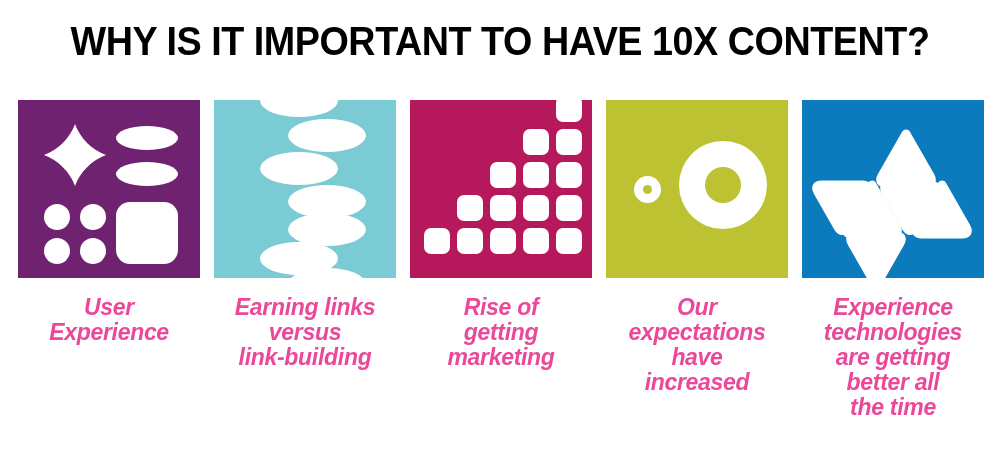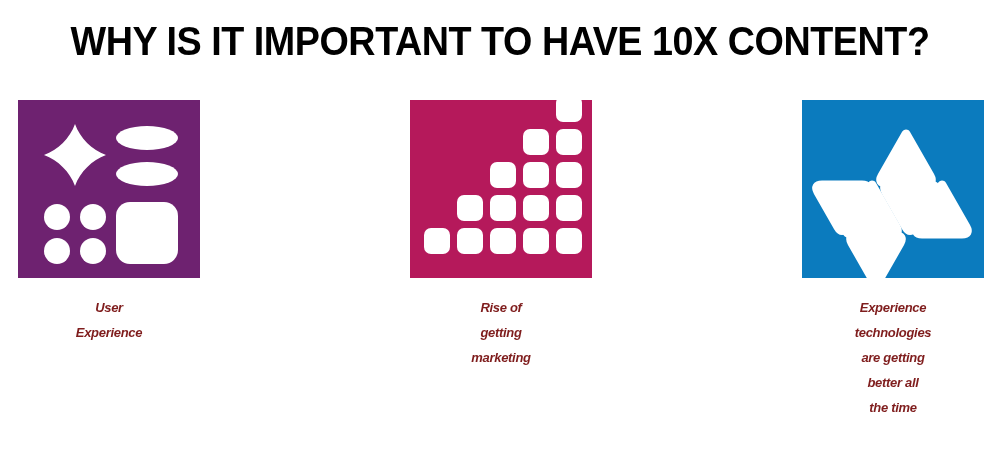--- a/index.html
+++ b/index.html
@@ -63,23 +63,23 @@
     overflow: hidden;
   }
 
   .caption {
     margin-top: 17px;
     width: 186px;
     text-align: center;
     font-family: "Liberation Sans", sans-serif;
     font-weight: bold;
     font-style: italic;
-    font-size: 13px;
+    font-size: 23px;
     line-height: 25px;
-    color: #7f1d1d;
+    color: #ec4899;
     letter-spacing: -0.3px;
     white-space: pre-line;
   }
 
   
   .t1 { background: #6E2270; }
   .t1 .star {
     position: absolute;
     left: 26px; top: 24px;
     width: 62px; height: 62px;
@@ -191,20 +191,34 @@
         <div class="dot d1"></div>
         <div class="dot d2"></div>
         <div class="dot d3"></div>
         <div class="dot d4"></div>
         <div class="rsq"></div>
       </div>
       <div class="caption">User
 Experience</div>
     </div>
 
+    <div class="column">
+      <div class="tile t2" style="background: rgb(123, 203, 212);">
+        <div class="link l1"></div>
+        <div class="link l2"></div>
+        <div class="link l3"></div>
+        <div class="link l4"></div>
+        <div class="link l5"></div>
+        <div class="link l6"></div>
+        <div class="link l7"></div>
+      </div>
+      <div class="caption">Earning links
+versus
+link-building</div>
+    </div>
 
     <div class="column">
       <div class="tile t3" id="bar-tile" style="background: rgb(181, 25, 91);">
           <div class="blk" style="left: 14px; top: 128px;"></div>
           <div class="blk" style="left: 47px; top: 128px;"></div>
           <div class="blk" style="left: 47px; top: 95px;"></div>
           <div class="blk" style="left: 80px; top: 128px;"></div>
           <div class="blk" style="left: 80px; top: 95px;"></div>
           <div class="blk" style="left: 80px; top: 62px;"></div>
           <div class="blk" style="left: 113px; top: 128px;"></div>
@@ -215,20 +229,30 @@
           <div class="blk" style="left: 146px; top: 95px;"></div>
           <div class="blk" style="left: 146px; top: 62px;"></div>
           <div class="blk" style="left: 146px; top: 29px;"></div>
           <div class="blk" style="left: 146px; top: -4px;"></div>
         </div>
       <div class="caption">Rise of
 getting
 marketing</div>
     </div>
 
+    <div class="column">
+      <div class="tile t4" style="background: rgb(188, 194, 49);">
+        <div class="ring small"></div>
+        <div class="ring big"></div>
+      </div>
+      <div class="caption">Our
+expectations
+have
+increased</div>
+    </div>
 
     <div class="column">
       <div class="tile t5" style="background: rgb(11, 123, 190);">
         <svg width="182" height="178" viewBox="0 0 182 178">
           <g fill="#ffffff">
 
             <path d="M104 34 L128 76 Q132 83 124 83 L84 83 Q76 83 80 76 Z" stroke="#ffffff" stroke-width="9" stroke-linejoin="round"></path>
 
             <path d="M20 85 L60 85 Q68 85 64 92 L44 127 Q40 134 36 127 L16 92 Q12 85 20 85 Z" stroke="#ffffff" stroke-width="9" stroke-linejoin="round"></path>
             <path d="M70 85 L94 127 Q98 134 90 134 L50 134 Q42 134 46 127 Z" stroke="#ffffff" stroke-width="9" stroke-linejoin="round"></path>

